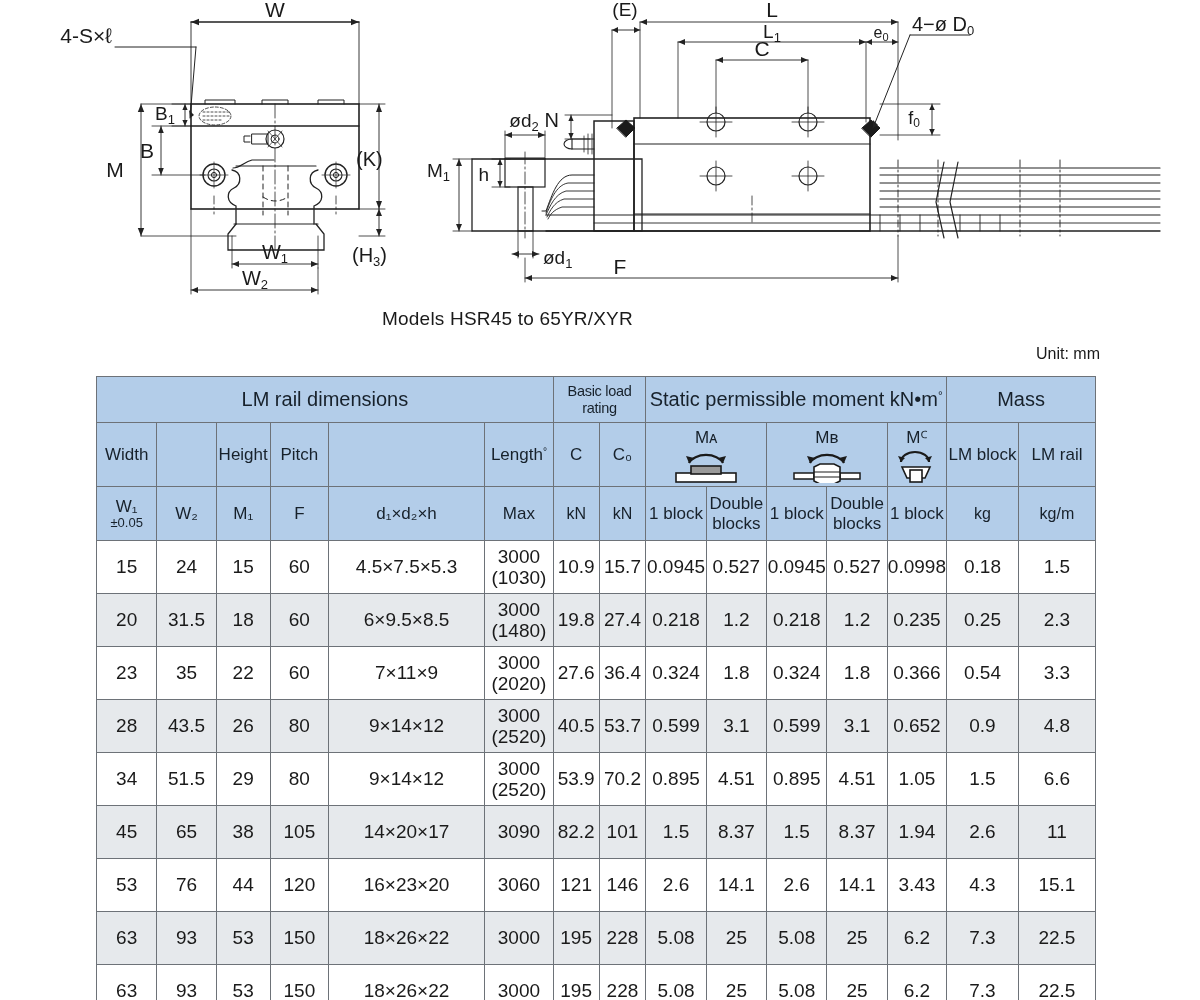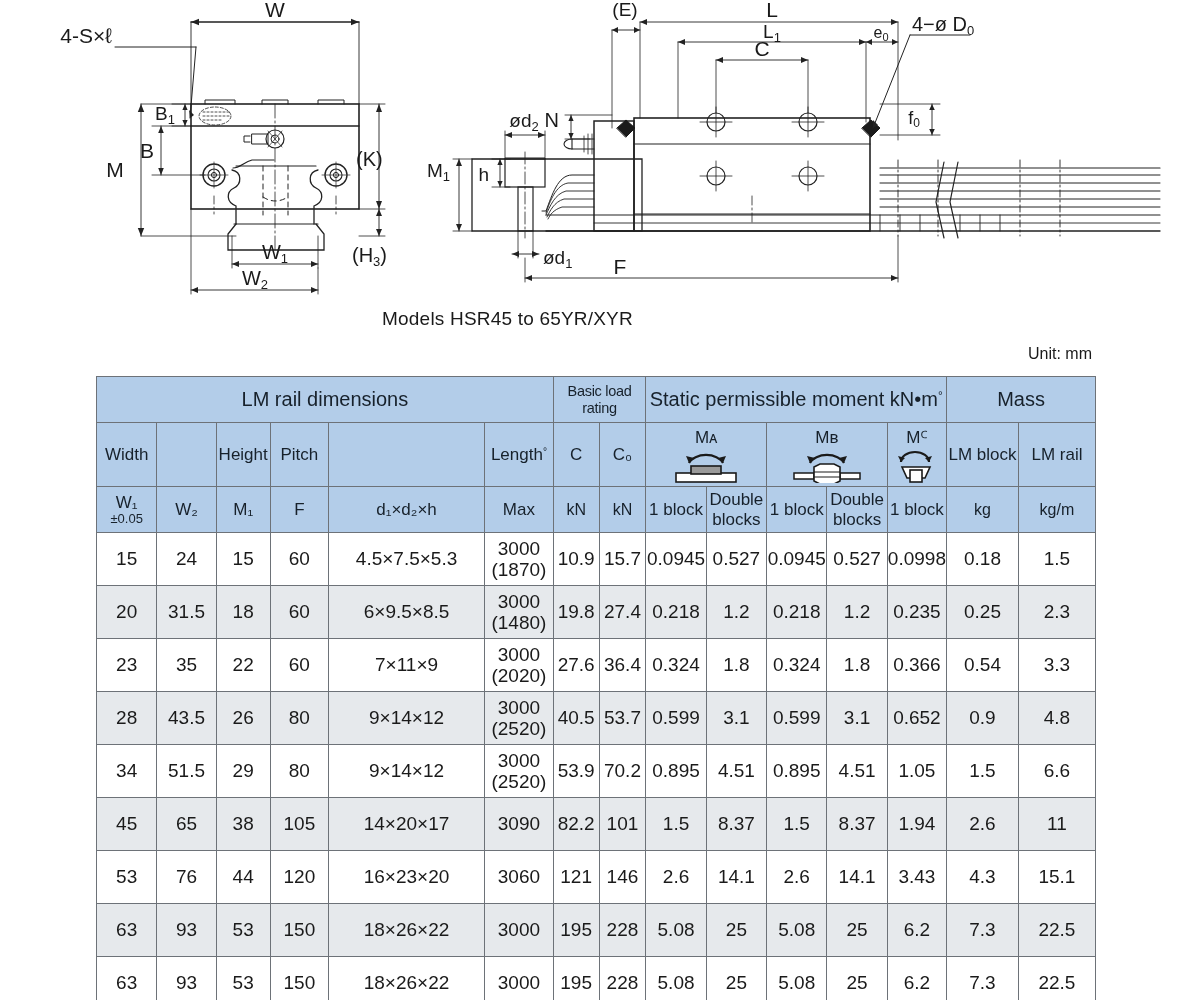--- a/index.html
+++ b/index.html
@@ -28,21 +28,21 @@
   .caption {
     position: absolute;
     left: 0; top: 308px;
     width: 1015px;
     text-align: center;
     font-size: 19px;
     letter-spacing: .2px;
   }
   .unit-label {
     position: absolute;
-    right: 108px; top: 345px;
+    right: 100px; top: 345px;
     font-size: 16px;
   }
 
   
   #spec-table-wrap {
     position: absolute;
     left: 96px; top: 376px;
     width: 1000px;
   }
   table.spec {
@@ -59,21 +59,21 @@
     line-height: 1.12;
   }
   table.spec thead th {
     background: #b3cde9;
     font-weight: normal;
     color: #17212b;
   }
   .hdr-group { font-size: 20px; height: 46px; }
   .hdr-group.small { font-size: 14.5px; letter-spacing: -0.3px; }
   .hdr-mid { height: 64px; font-size: 17px; }
-  .hdr-sub { height: 46px; font-size: 17px; }
+  .hdr-sub { height: 54px; font-size: 17px; }
   .hdr-unit { font-size: 16px; }
   .tiny { font-size: 13px; }
   sup, .sup {
     font-size: 0.6em;
     vertical-align: 0.5em;
   }
   table.spec tbody td {
     height: 53px;
     background: #ffffff;
     font-size: 19px;
@@ -469,21 +469,21 @@
       <tbody>
 
       <tr>
             <td>15</td>
             <td>24</td>
             <td>15</td>
             <td>60</td>
             <td class="narrow-num">4.5×7.5×5.3</td>
             <td class="two-line">
               <span class="l1">3000</span>
-              <span class="l2">(1870)</span>
+              <span class="l2">(1030)</span>
             </td>
             <td>10.9</td>
             <td>15.7</td>
             <td class="narrow-num">0.0945</td>
             <td>0.527</td>
             <td class="narrow-num">0.0945</td>
             <td>0.527</td>
             <td class="narrow-num">0.0998</td>
             <td>0.18</td>
             <td>1.5</td>

